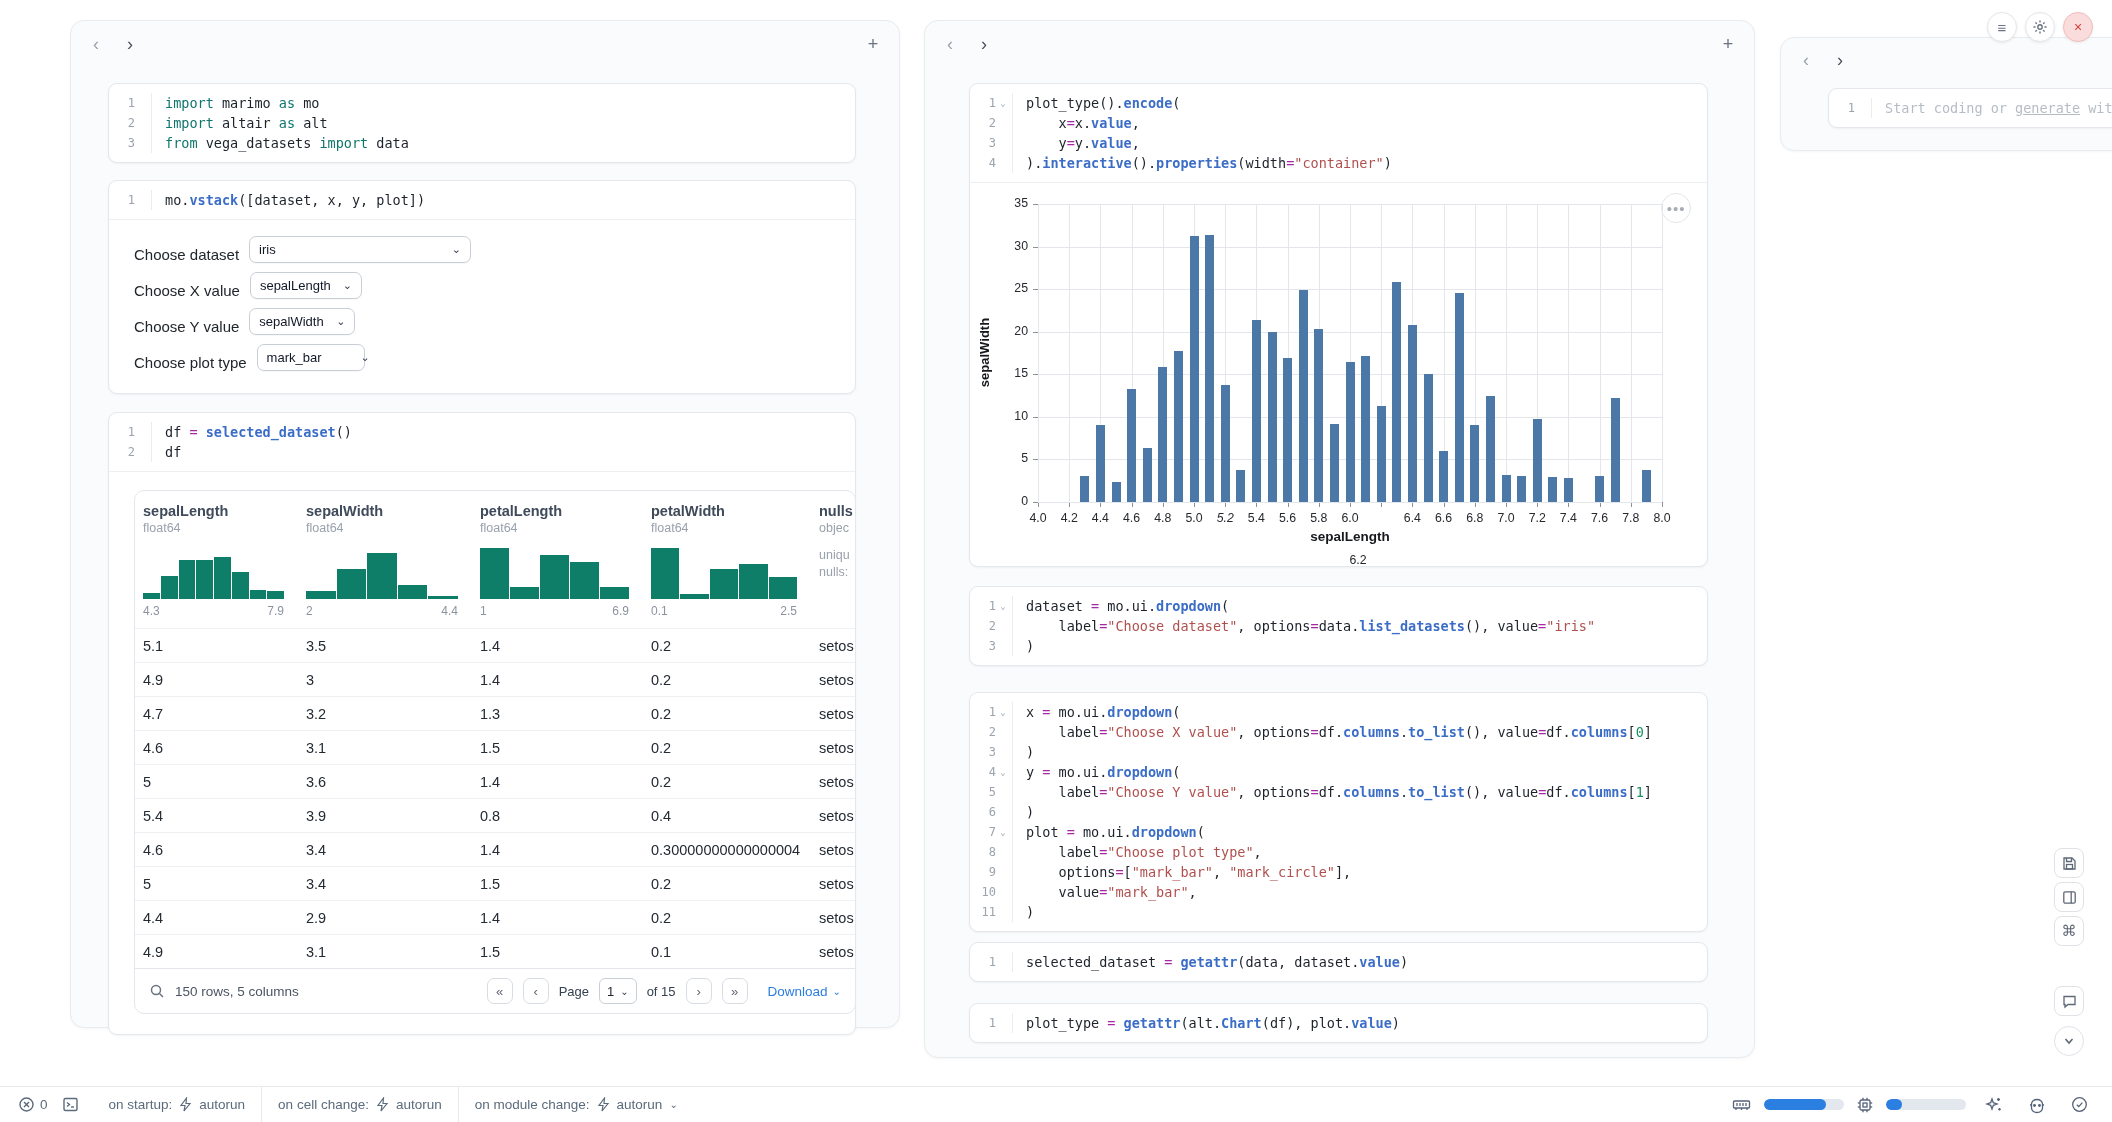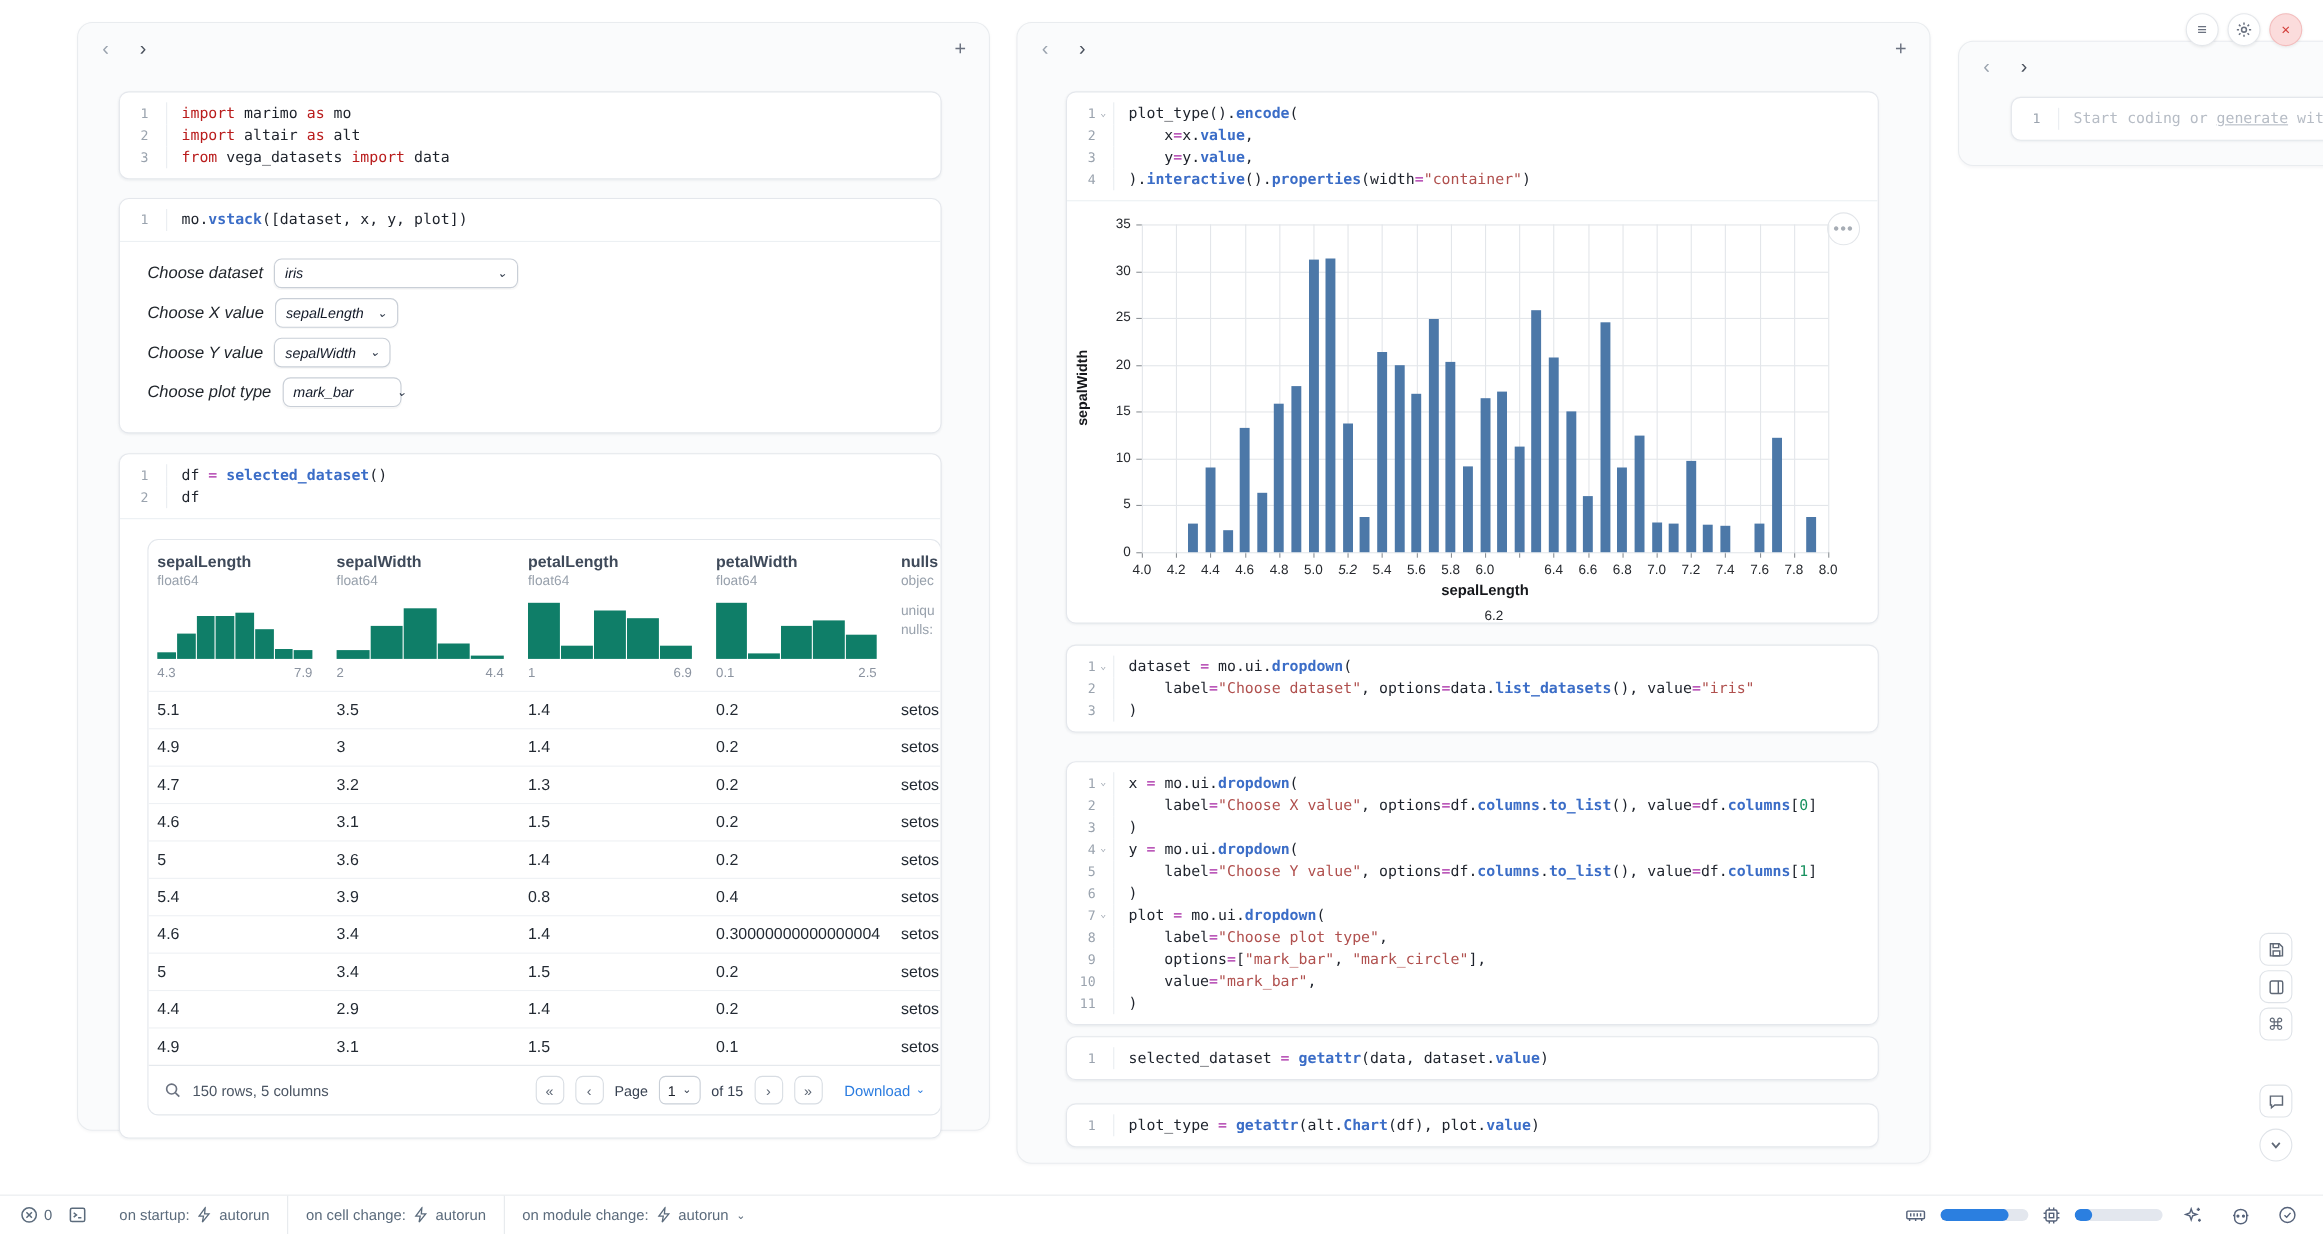--- a/index.html
+++ b/index.html
@@ -24,27 +24,27 @@
   .col2 .cell{margin-left:44px;width:739px;}
   .col3 .cell{margin-left:47px;width:340px;margin-top:12px;}
   .mt16{margin-top:16px;} .mt17{margin-top:17px;} .mt18{margin-top:18px;}
   .mt19{margin-top:19px;} .mt26{margin-top:26px;} .mt10{margin-top:10px;} .mt21{margin-top:21px;}
   .code-block{padding:9px 0;}
   .code-row{height:20px;display:flex;font-family:"DejaVu Sans Mono",monospace;font-size:13.5px;line-height:20px;}
   .gutter{display:flex;border-right:1px solid #e9edf1;flex:0 0 42px;}
   .ln{width:26px;text-align:right;color:#9aa3ae;font-size:12px;}
   .fold{width:14px;text-align:center;color:#9aa3ae;font-size:9px;}
   .code-text{padding-left:13px;white-space:pre;flex:1;}
-  .tk-kw{color:#b91c1c;} .tk-fn{color:#3b6dc7;font-weight:bold;} .tk-str{color:#b0504e;}
+  .tk-kw{color:#0f766e;} .tk-fn{color:#3b6dc7;font-weight:bold;} .tk-str{color:#b0504e;}
   .tk-op{color:#a626a4;} .tk-num{color:#17915f;} .tk-pl{color:#1d222b;}
   .tk-ph{color:#b6bcc5;} .tk-phu{color:#b6bcc5;text-decoration:underline;}
   .divider{height:1px;background:#ecf0f3;}
   
   .ctr{padding:13px 0 16px 25px;}
-  .ctr-row{display:flex;align-items:center;height:30px;margin-bottom:6px;font-size:15px;color:#21262c;font-style:italic;}
+  .ctr-row{display:flex;align-items:flex-end;height:30px;margin-bottom:6px;font-size:15px;color:#21262c;}
   .sel{margin-left:10px;height:27px;border:1px solid #c9cfd7;border-radius:7px;background:#fff;
        display:flex;align-items:center;justify-content:space-between;padding:0 9px;font-size:13px;
        color:#111827;box-sizing:border-box;box-shadow:0 1px 1px rgba(0,0,0,.03);cursor:pointer;}
   .sel .chv{font-size:11px;color:#374151;margin-left:10px;}
   
   .tbl{margin:18px 0 0 25px;width:720px;border:1px solid #e3e7ec;border-radius:10px;overflow:hidden;background:#fff;}
   .thead{display:grid;grid-template-columns:163px 174px 171px 168px 1fr;padding:12px 0 10px;}
   .th{padding-left:8px;overflow:hidden;}
   .th-name{font-size:14.5px;font-weight:bold;color:#3f4a5a;white-space:nowrap;}
   .th-type{font-size:12.5px;color:#98a1ac;margin-top:2px;white-space:nowrap;}

